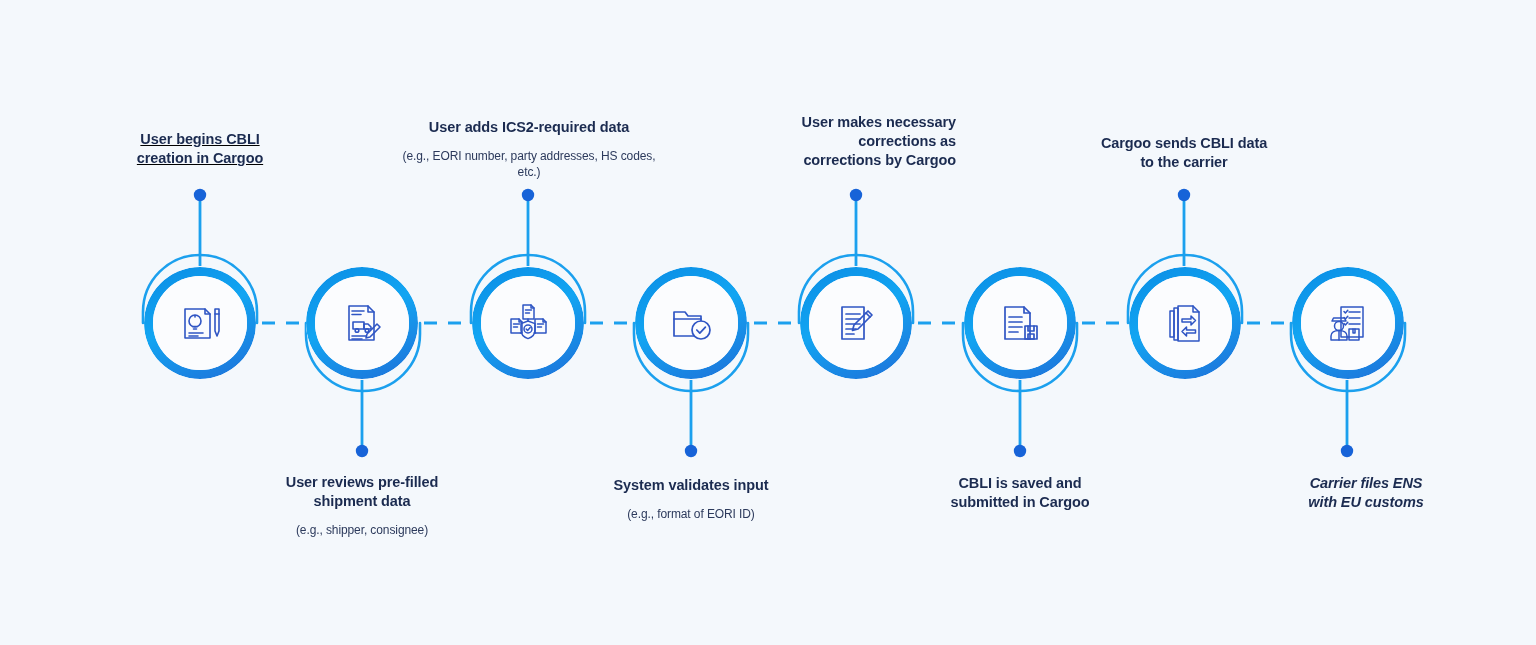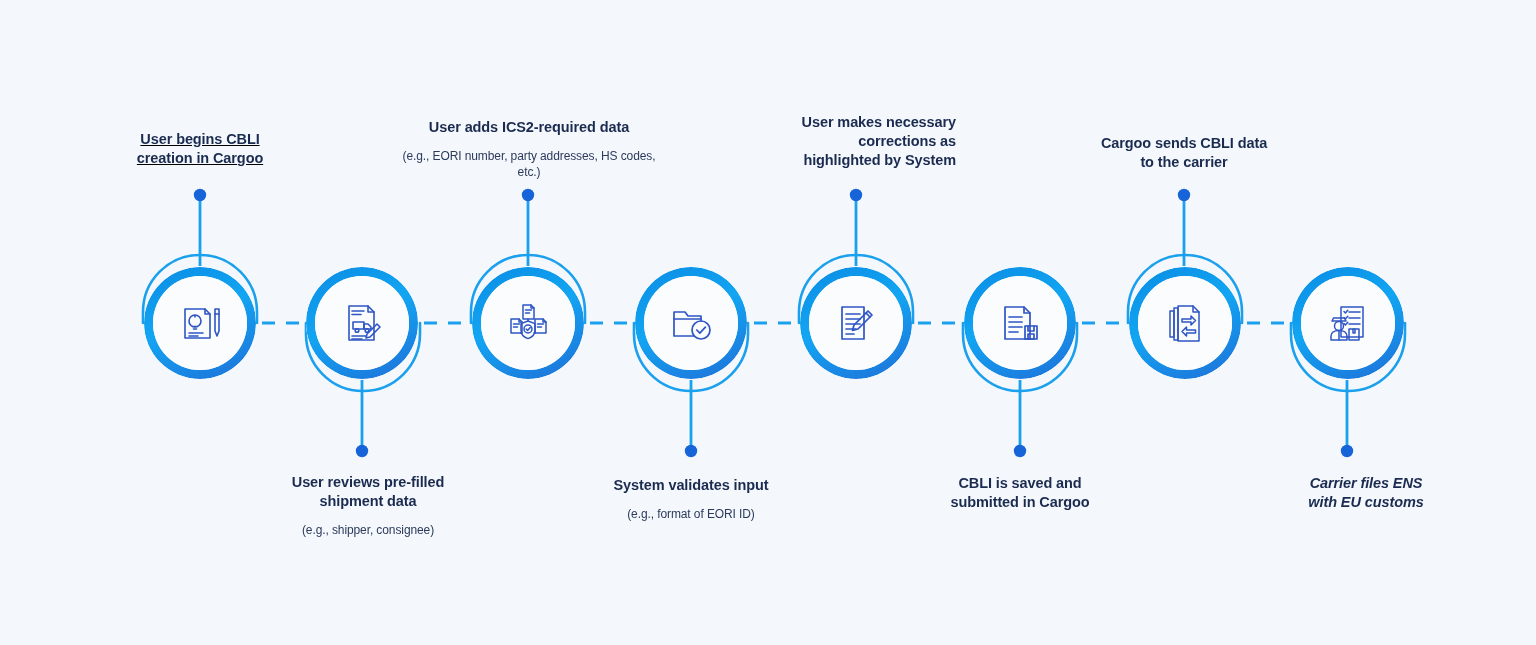--- a/index.html
+++ b/index.html
@@ -193,21 +193,21 @@
           <path d="M17 25 h11 v7 H17 z"></path>
           <path d="M28 27 h4 l3 3 v2 h-7 z"></path>
           <circle cx="21" cy="33.5" r="1.8"></circle>
           <circle cx="31" cy="33.5" r="1.8"></circle>
           <path d="M16 39 h14 M16 42 h10"></path>
           <path d="M41 27 l3 3 -10 10 -4 1 1 -4 z"></path>
         </svg>
       </span>
     </div>
   </div>
-  <div class="step-label" style="left:268px; top:473px; width:200px;">
+  <div class="step-label" style="left:262px; top:473px; width:200px;">
     <div class="label-title">
       <div>User reviews pre-filled</div>
       <div>shipment data</div>
     </div>
     <div class="label-sub">(e.g., shipper, consignee)</div>
   </div>
 
   <div class="step-node" style="left:472px; top:267px;">
     <div class="step-ring"></div>
     <div class="step-inner">
@@ -263,21 +263,21 @@
           <path d="M38 14 l4 4 -14 14 -5.5 1.5 1.5 -5.5 z"></path>
           <path d="M36 16 l4 4"></path>
         </svg>
       </span>
     </div>
   </div>
   <div class="step-label" style="left:756px; top:113px; width:200px;text-align:right;">
     <div class="label-title">
       <div>User makes necessary</div>
       <div>corrections as</div>
-      <div>highlighted by System</div>
+      <div>corrections by Cargoo</div>
     </div>
   </div>
 
   <div class="step-node" style="left:964px; top:267px;">
     <div class="step-ring"></div>
     <div class="step-inner">
       <span class="step-icon">
         <svg viewBox="0 0 52 52" fill="none" stroke="#2f55c4" stroke-width="1.7" stroke-linecap="round" stroke-linejoin="round">
           <path d="M11 10 h19 l6 6 v26 H11 z"></path>
           <path d="M30 10 v6 h6"></path>

